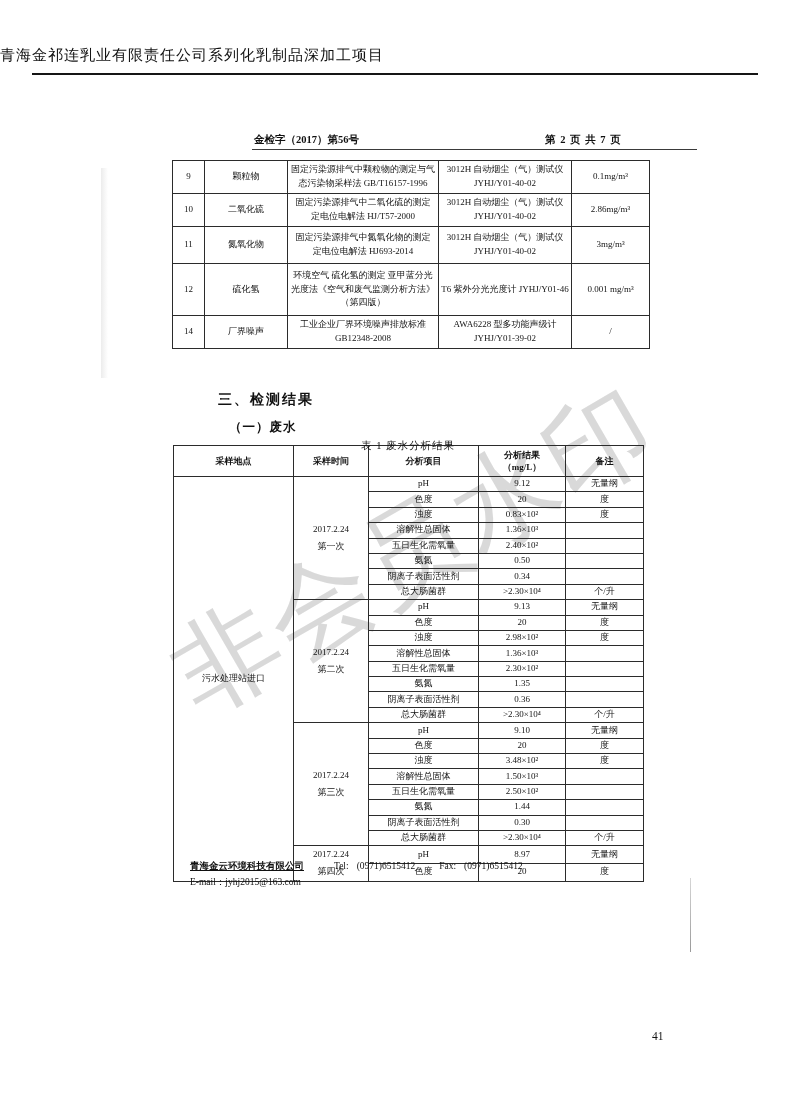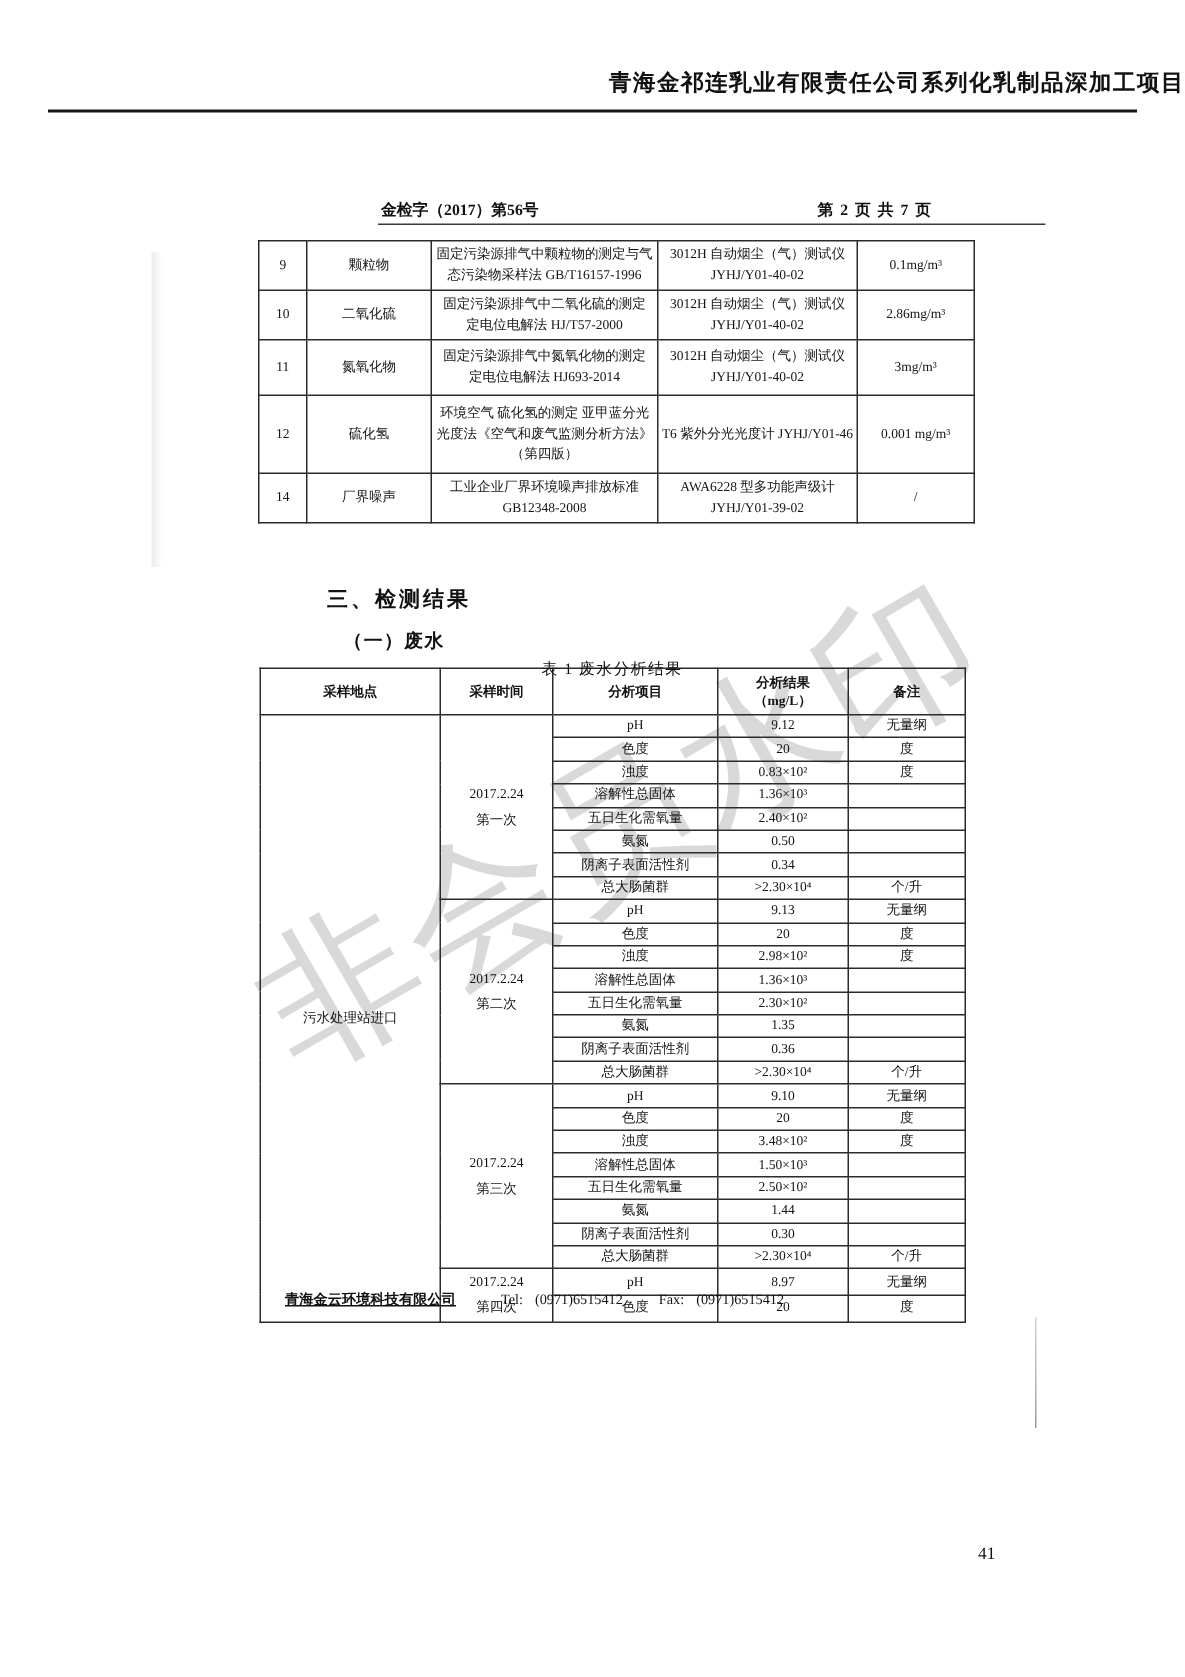--- a/index.html
+++ b/index.html
@@ -6,22 +6,22 @@
   .page{
     position:relative;width:790px;height:1118px;background:#ffffff;overflow:hidden;
     font-family:"Liberation Serif","DejaVu Serif",serif;color:#111;
   }
   .watermark{
     position:absolute;left:148px;top:478px;width:545px;height:150px;
     font-size:105px;letter-spacing:2px;white-space:nowrap;
     color:#b5b5b5;opacity:.5;transform:rotate(-30deg);
     z-index:0;pointer-events:none;font-family:"Liberation Serif",serif;
   }
-  .doc-title{position:absolute;top:46px;left:0;width:100%;text-align:right;
-    font-size:15px;font-weight:bold;letter-spacing:1px;z-index:2;}
+  .doc-title{position:absolute;top:46px;left:0;width:100%;text-align:left;
+    font-size:15px;font-weight:normal;letter-spacing:1px;z-index:2;}
   .title-rule{position:absolute;top:73px;left:32px;width:726px;height:2px;background:#151515;z-index:2;}
   .doc-no{position:absolute;top:133px;left:218px;font-size:10.5px;font-weight:bold;z-index:2;margin-left:36px;}
   .page-ind{position:absolute;top:133px;left:545px;font-size:10.5px;font-weight:bold;letter-spacing:1px;z-index:2;}
   .meta-rule{position:absolute;top:149px;left:252px;width:445px;height:1px;background:#3a3a3a;z-index:1;}
   table{border-collapse:collapse;table-layout:fixed;position:absolute;z-index:1;background:transparent;}
   td,th{border:1px solid #2b2b2b;text-align:center;vertical-align:middle;
     font-size:9px;padding:0 2px;color:#141414;font-weight:normal;overflow:hidden;}
   #tbl1{left:172px;top:160px;width:477px;}
   #tbl1 td{line-height:1.55;}
   #tbl2{left:173px;top:445px;width:470px;}
@@ -266,18 +266,21 @@
           <td>20</td>
           <td>度</td>
         </tr>
       </tbody>
   </table>
 
   <div class="footer">
     <div class="f1">
       <span class="company">青海金云环境科技有限公司</span><span class="fl">Tel:</span><span class="fv">(0971)6515412</span><span class="fl">Fax:</span><span class="fv">(0971)6515412</span>
     </div>
+    <div class="f2">
+      <span>E-mail：</span><span>jyhj2015@163.com</span>
+    </div>
   </div>
 
   <div class="pageno">41</div>
   <div class="scan-edge"></div>
 
 </div>
 
 </body></html>

